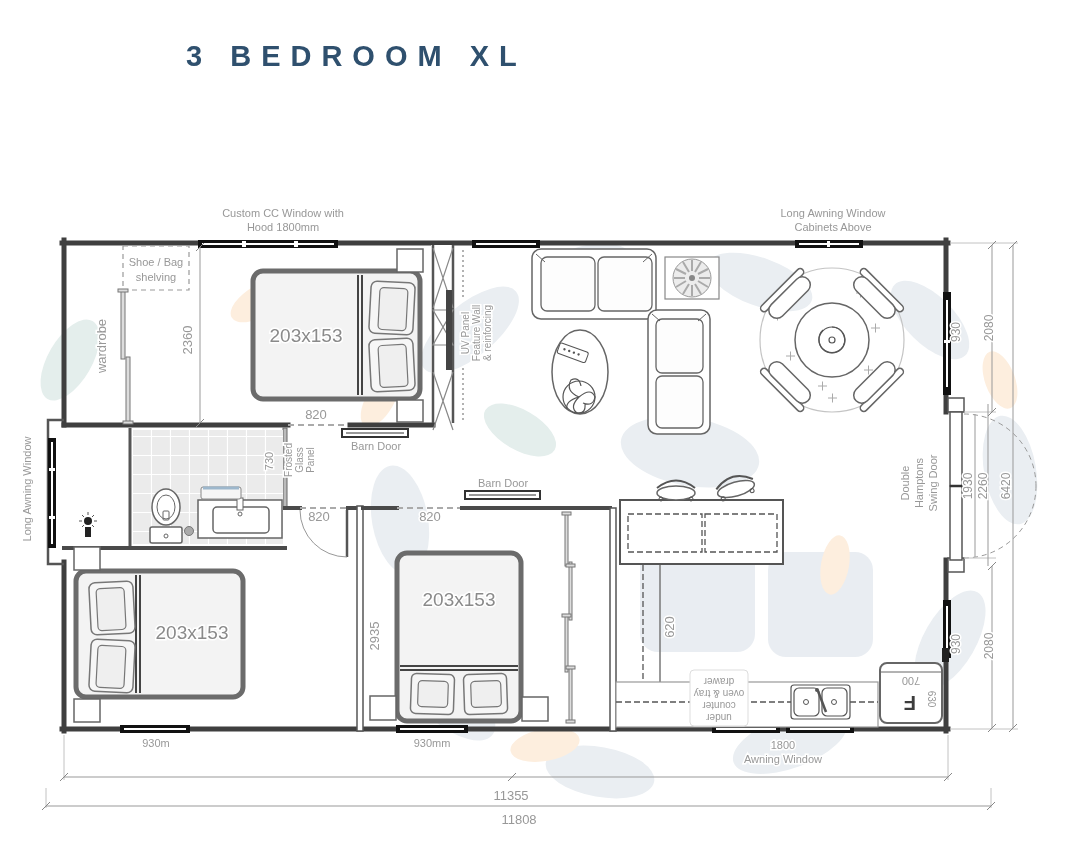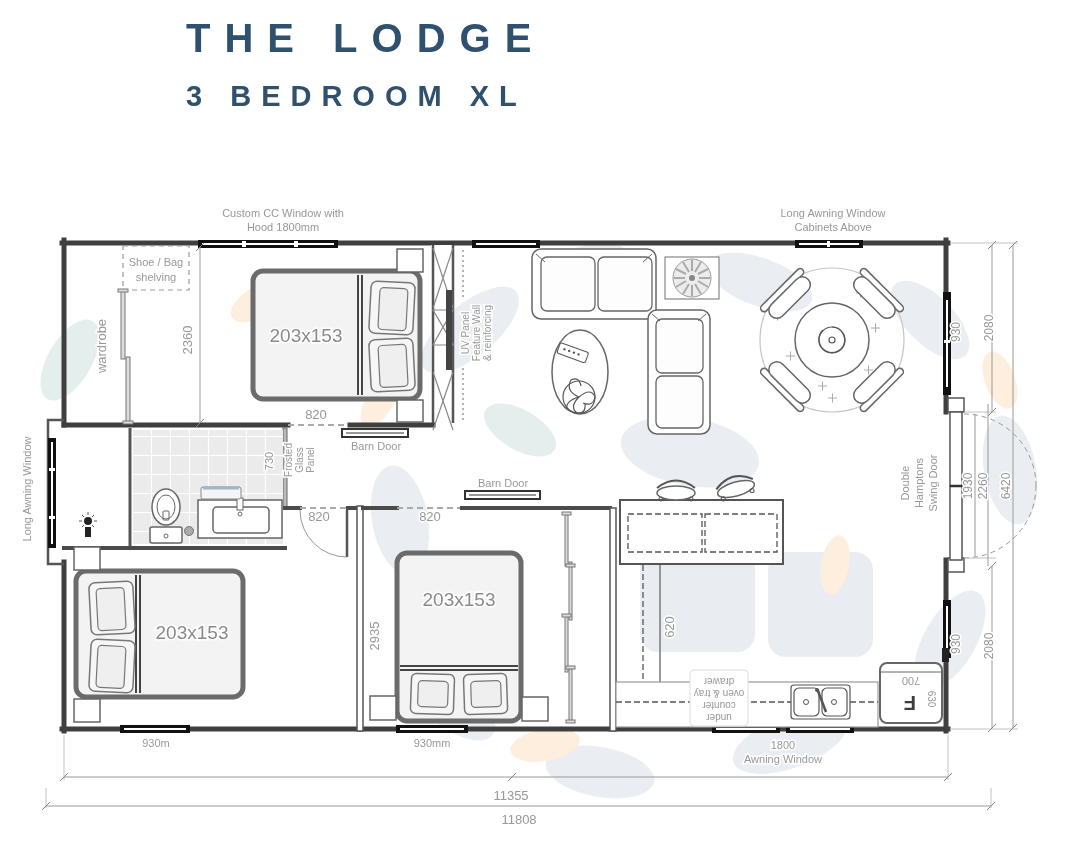--- a/index.html
+++ b/index.html
@@ -25,21 +25,20 @@
   .tick{stroke:#888;stroke-width:1;fill:none}
   .win{fill:#111}
   .winslit{fill:#fff}
 </style>
 </head>
 <body>
 
 <div class="stage">
 
   <div class="titleblock">
-    <div class="l1">THE LODGE</div>
     <div class="l2">3 BEDROOM XL</div>
   </div>
 
   <svg width="1080" height="845" viewBox="0 0 1080 845">
     <defs>
       <pattern id="tiles" width="19" height="19" patternUnits="userSpaceOnUse">
         <rect width="19" height="19" fill="#ebebeb"></rect>
         <path d="M19 0V19M0 19H19" stroke="#fff" stroke-width="2.2"></path>
       </pattern>
     </defs>

